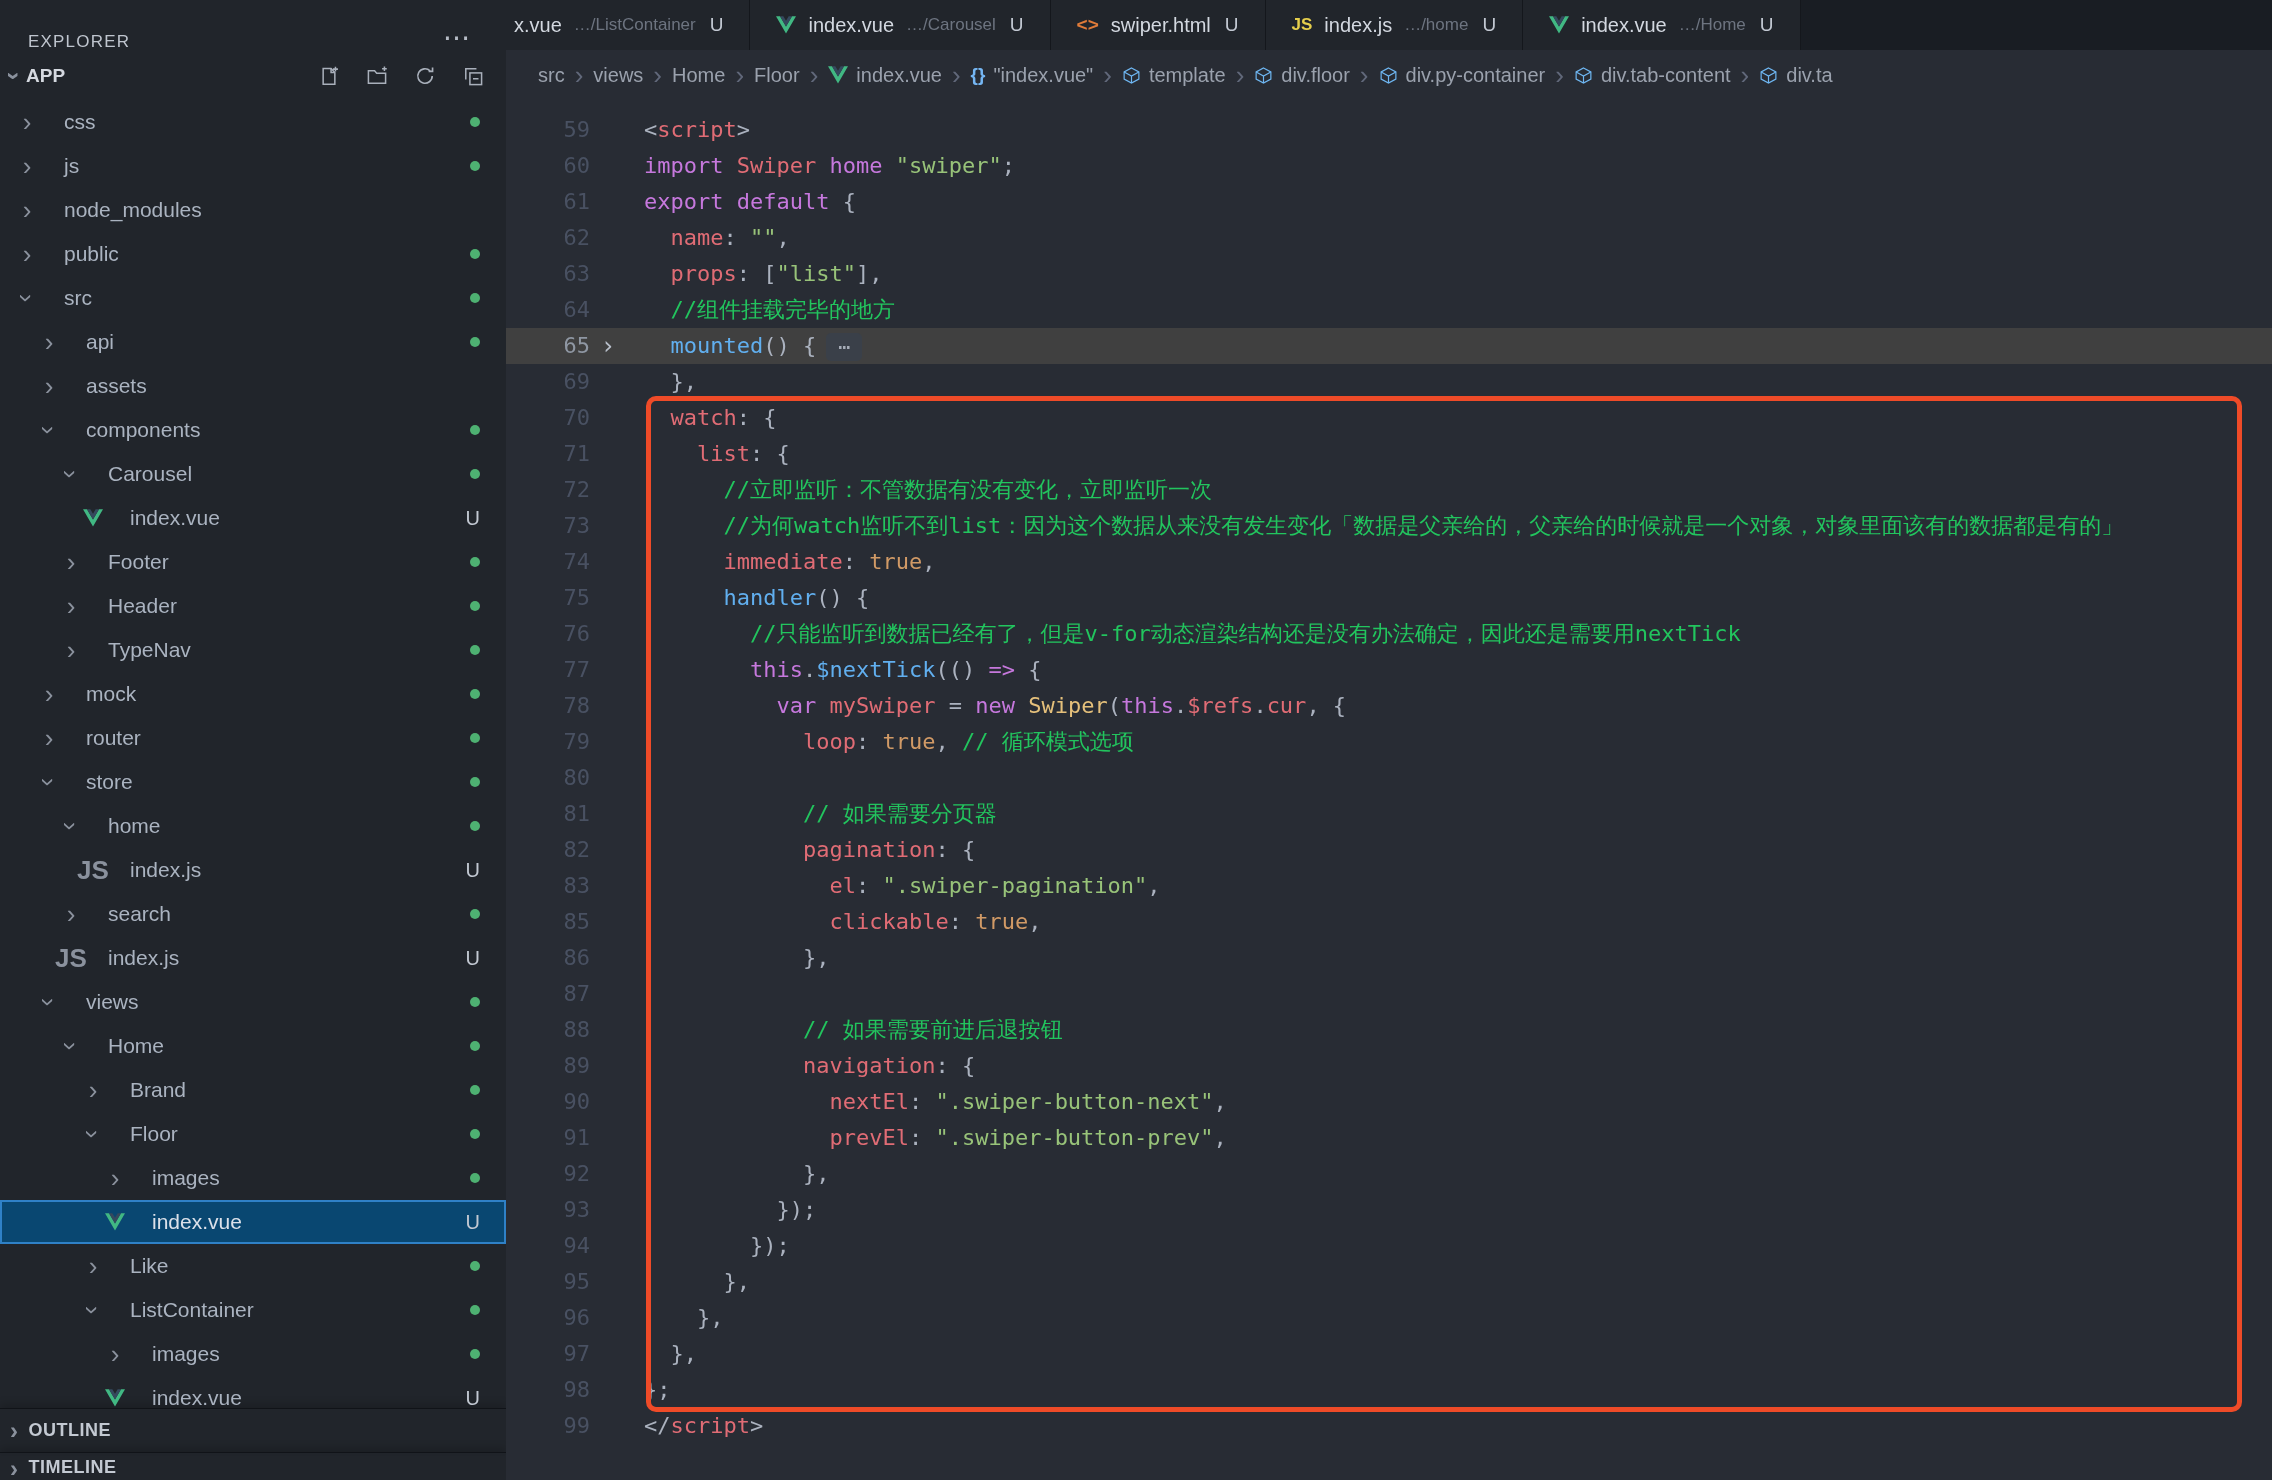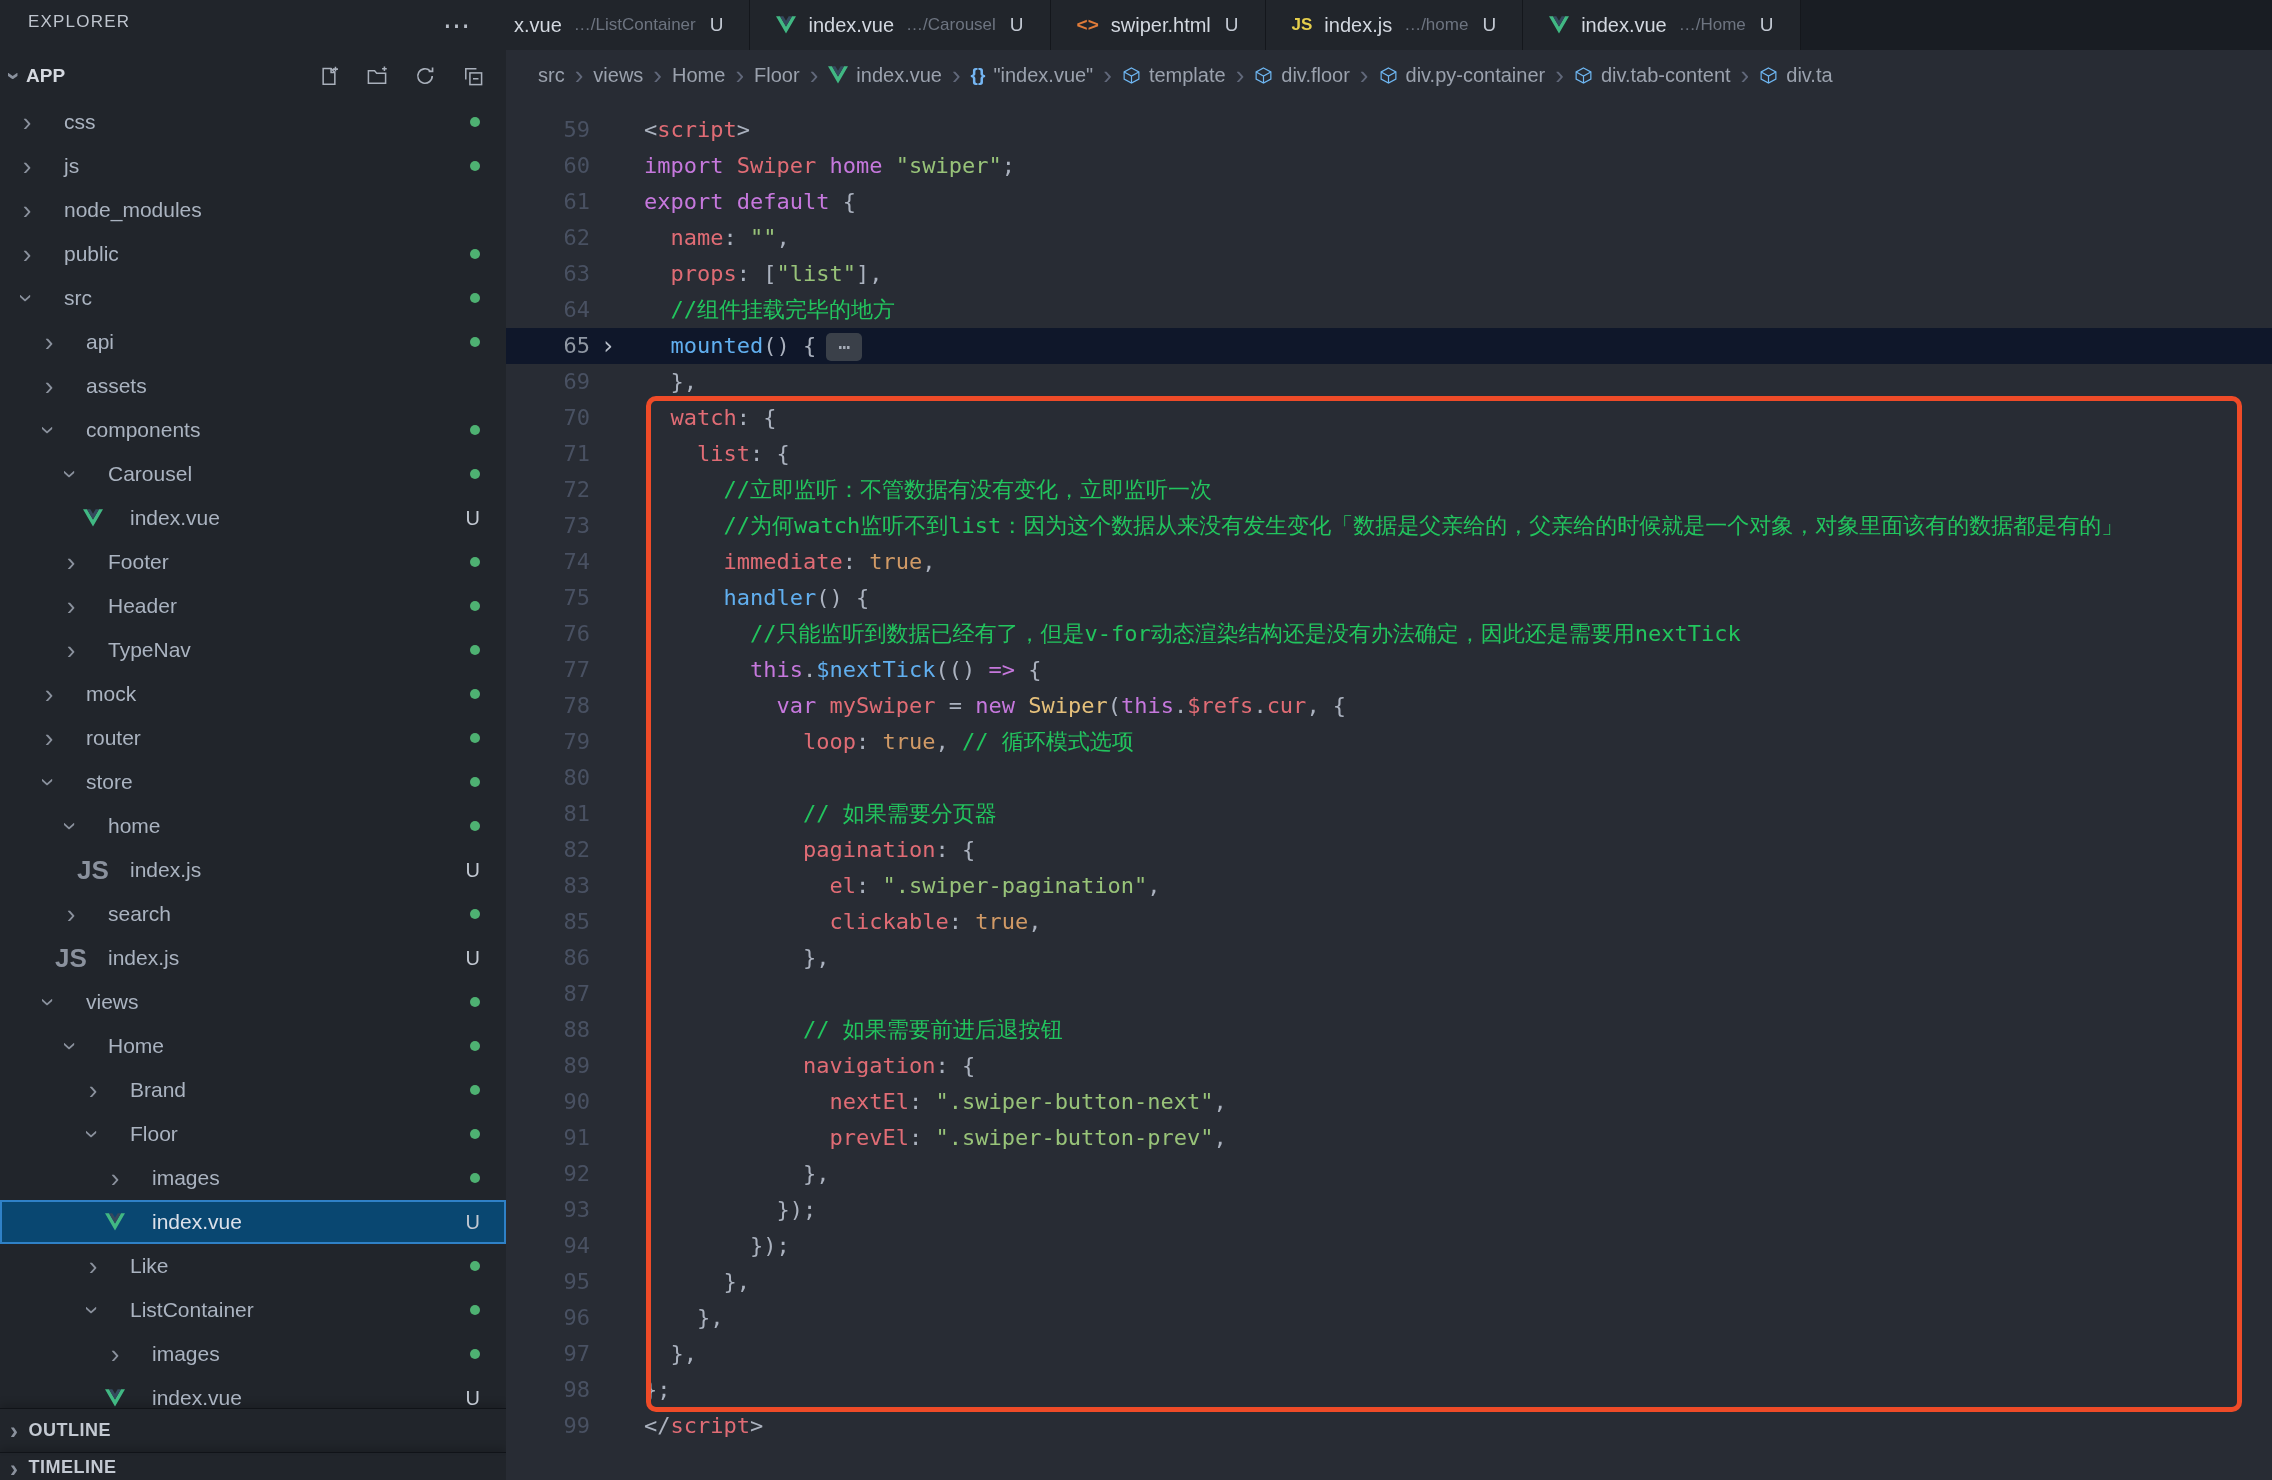--- a/index.html
+++ b/index.html
@@ -2,21 +2,21 @@
 <html><head>
 <meta charset="utf-8">
 <style>
   *{box-sizing:border-box;margin:0;padding:0}
   html,body{width:2272px;height:1480px;overflow:hidden}
   body{background:#282c34;font-family:"Liberation Sans","DejaVu Sans",sans-serif;}
   .app{display:flex;width:2272px;height:1480px}
 
   
   .sidebar{width:506px;min-width:506px;background:#21252b;color:#9da5b4;display:flex;flex-direction:column;height:100%;overflow:hidden}
-  .sb-header{height:52px;display:flex;align-items:flex-start;padding:12px 34px 0 28px;font-size:17px;letter-spacing:1.2px;color:#bfc5ce}
+  .sb-header{height:52px;display:flex;align-items:flex-end;padding:4px 34px 0 28px;font-size:17px;letter-spacing:1.2px;color:#bfc5ce}
   .sb-header .more{margin-left:auto;font-size:28px;color:#b6bcc6;cursor:pointer;line-height:1}
   .section-row{height:48px;display:flex;align-items:center;padding:0 22px 0 10px;font-weight:bold;font-size:19px;color:#d5d9e0;gap:8px}
   .actions{margin-left:auto;display:flex;gap:26px;color:#a9b0bb;align-items:center}
   .abtn{display:inline-flex;cursor:pointer}
   .tree{flex:1;overflow:hidden;position:relative}
   .trow{height:44px;display:flex;align-items:center;font-size:21px;color:#aab3c0;padding-right:26px;white-space:nowrap;cursor:pointer}
   .trow .chev{width:26px;min-width:26px;font-size:26px;color:#8a919d;display:inline-flex;justify-content:center;align-items:center}
   .chev{display:inline-flex;justify-content:center;align-items:center;font-size:24px;color:#8a919d;line-height:1}
   .chev.open{transform:rotate(90deg)}
   .trow .lbl{margin-left:24px}
@@ -37,21 +37,21 @@
   .ic{display:inline-flex;align-items:center;justify-content:center}
   .ic-js{color:#e6cf4c;font-weight:bold;font-size:17px;font-family:"Liberation Sans",sans-serif}
   .ic-html{color:#e07b39;font-weight:bold;font-size:19px}
   .ic-braces{color:#75b6f3;font-size:19px;font-weight:bold}
   .breadcrumb{height:50px;display:flex;align-items:center;padding:0 6px 0 32px;font-size:20px;color:#9aa1ad;gap:10px;white-space:nowrap;overflow:hidden}
   .bc-sep{color:#61687a;font-size:26px;line-height:1}
   .bc-item{display:inline-flex;align-items:center;gap:8px;cursor:pointer}
 
   .code{flex:1;position:relative;padding-top:12px;overflow:hidden;font-family:"DejaVu Sans Mono","Liberation Mono",monospace;font-size:22px}
   .cline{height:36px;line-height:36px;display:flex;white-space:pre}
-  .cline.active{background:#0f172a}
+  .cline.active{background:#404040}
   .gut{width:84px;min-width:84px;text-align:right;color:#495162;user-select:none}
   .cline.active .gut{color:#8f97a3}
   .foldcol{width:36px;min-width:36px;text-align:center;color:#b8bfca;font-size:24px;user-select:none}
   .ltext{flex:1;overflow:hidden;padding-left:18px}
   .tk-k{color:#c678dd}
   .tk-s{color:#98c379}
   .tk-c{color:#22c55e}
   .tk-r{color:#e06c75}
   .tk-o{color:#d19a66}
   .tk-b{color:#61afef}

